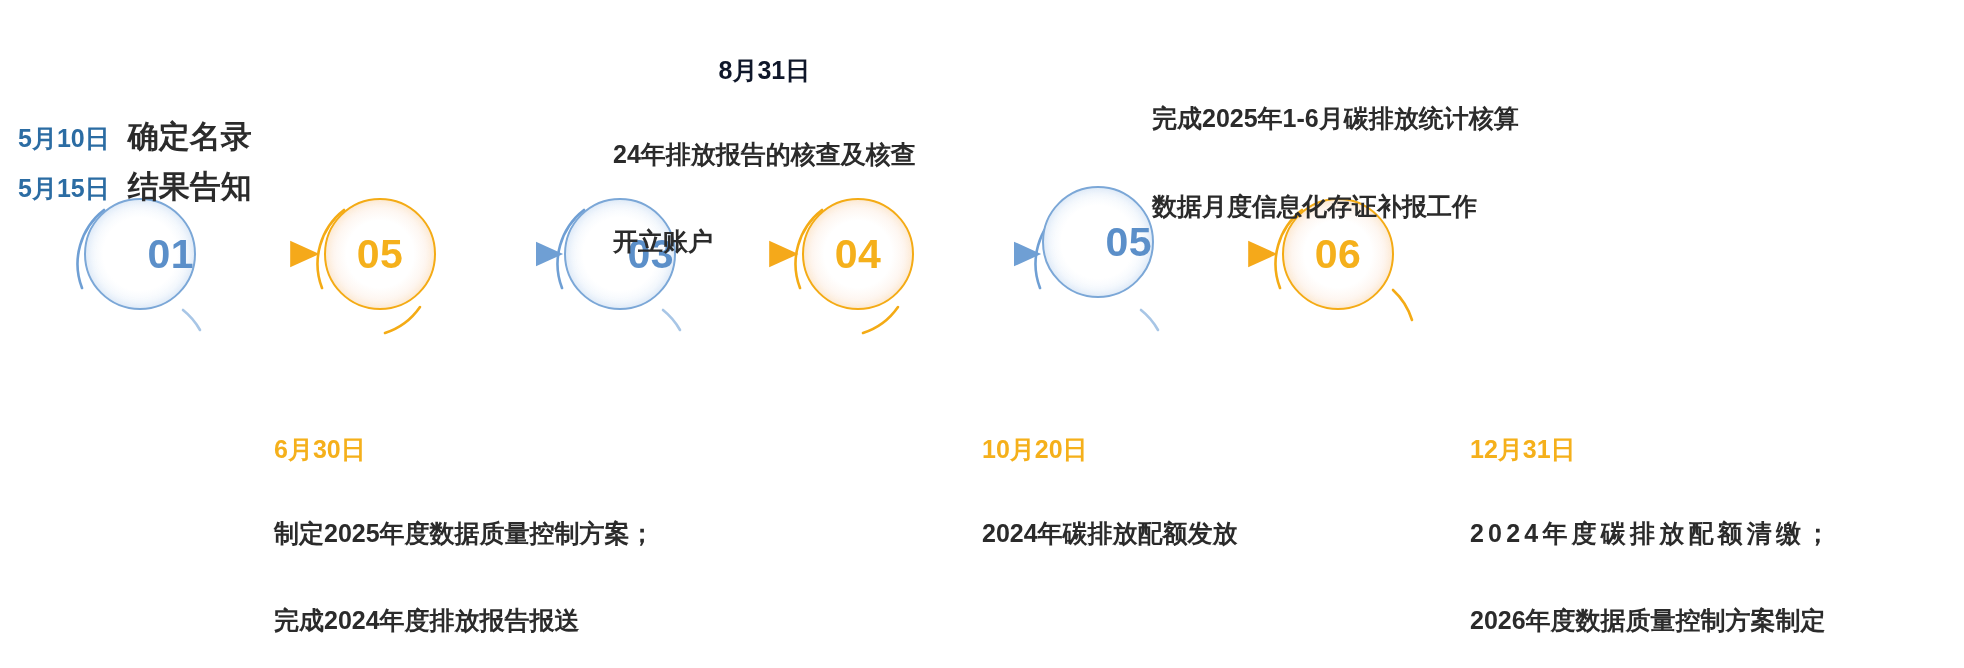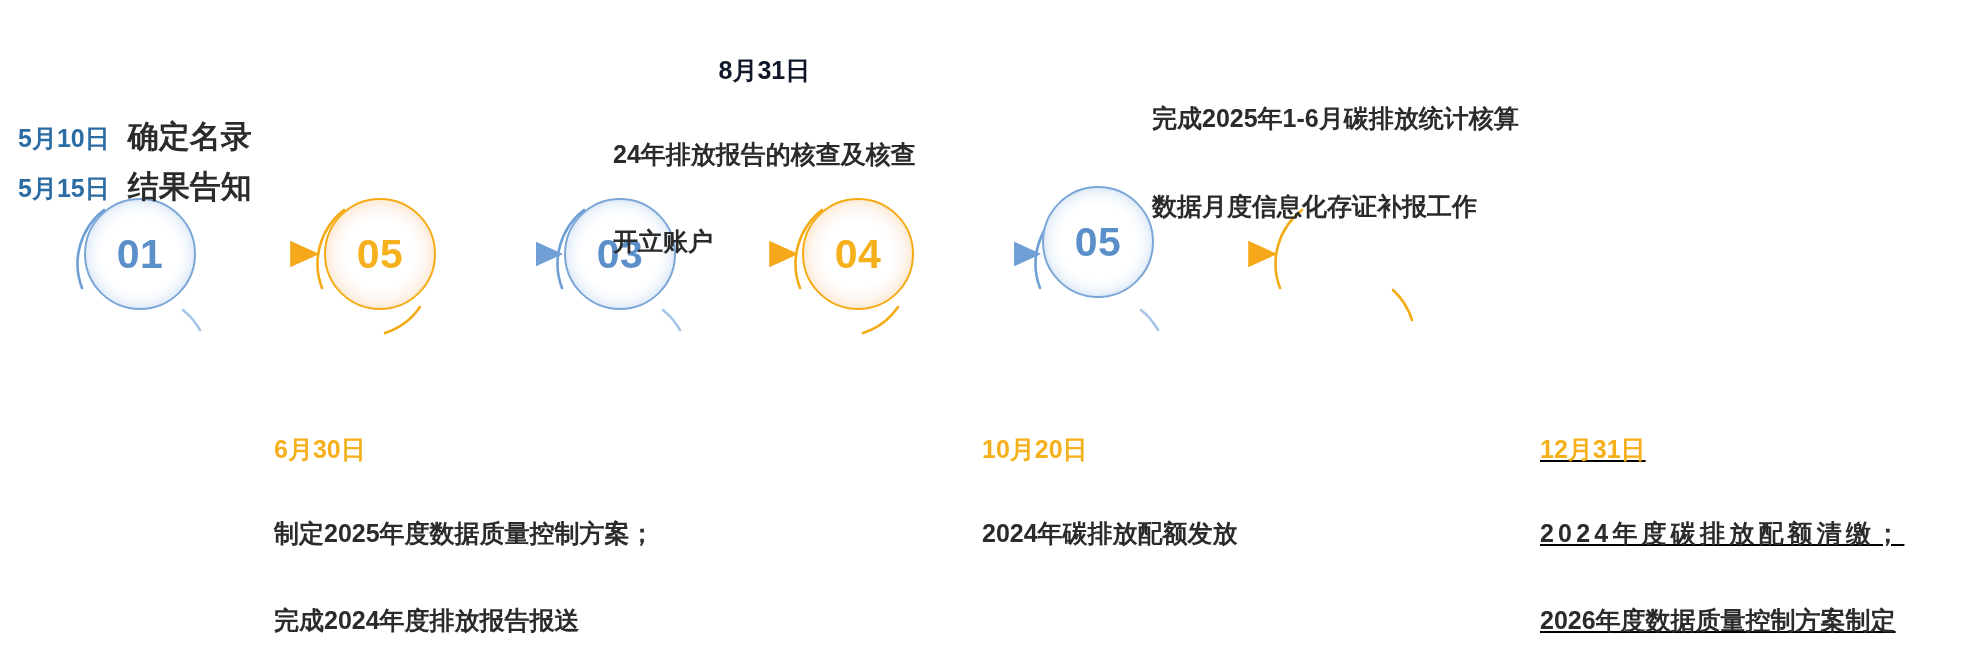--- a/index.html
+++ b/index.html
@@ -45,20 +45,21 @@
     font-weight: 700;
     letter-spacing: 0.5px;
     line-height: 1;
     user-select: none;
   }
 
   .node.blue {
     border: 2.5px solid #7ba7d7;
     background: radial-gradient(circle at 50% 50%, #ffffff 48%, #eaf2fb 78%, #dfebf8 100%);
     box-shadow: 0 0 10px rgba(140,180,225,0.28) inset;
+    justify-content: flex-end;
   }
   .node.blue .num { color: #5b8fc9; }
 
   .node.orange {
     border: 2.5px solid #f4ab15;
     background: radial-gradient(circle at 50% 50%, #ffffff 44%, #fdeee3 76%, #fae3d6 100%);
     box-shadow: 0 0 10px rgba(244,171,21,0.18) inset;
   }
   .node.orange .num { color: #f5b01b; }
 
@@ -162,20 +163,23 @@
   </div>
   <div class="node blue" style="left:564px; top:198px;">
     <span class="num">03</span>
   </div>
   <div class="node orange" style="left:802px; top:198px;">
     <span class="num">04</span>
   </div>
   <div class="node blue" style="left:1042px; top:186px;">
     <span class="num">05</span>
   </div>
+  <div class="node orange" style="left:1282px; top:198px;">
+    <span class="num">06</span>
+  </div>
 
   <div class="block" style="left:18px; top:88px;margin-top:24px;">
     <div class="inline-row">
       <span class="date">5月10日</span>
       <span class="label">确定名录</span>
     </div>
     <div class="inline-row">
       <span class="date">5月15日</span>
       <span class="label">结果告知</span>
     </div>
@@ -196,19 +200,19 @@
   <div class="block" style="left:982px; top:432px;">
     <div class="date orange">10月20日</div>
     <div class="body">2024年碳排放配额发放</div>
   </div>
 
   <div class="block" style="left:1152px; top:53px;">
     <div class="body">完成2025年1-6月碳排放统计核算</div>
     <div class="body">数据月度信息化存证补报工作</div>
   </div>
 
-  <div class="block" style="left:1540px; top:432px;text-decoration:underline;">
+  <div class="block" style="left:1470px; top:432px;">
     <div class="date orange">12月31日</div>
     <div class="body spaced">2024年度碳排放配额清缴；</div>
     <div class="body">2026年度数据质量控制方案制定</div>
   </div>
 
 </div>
 
 </body></html>

